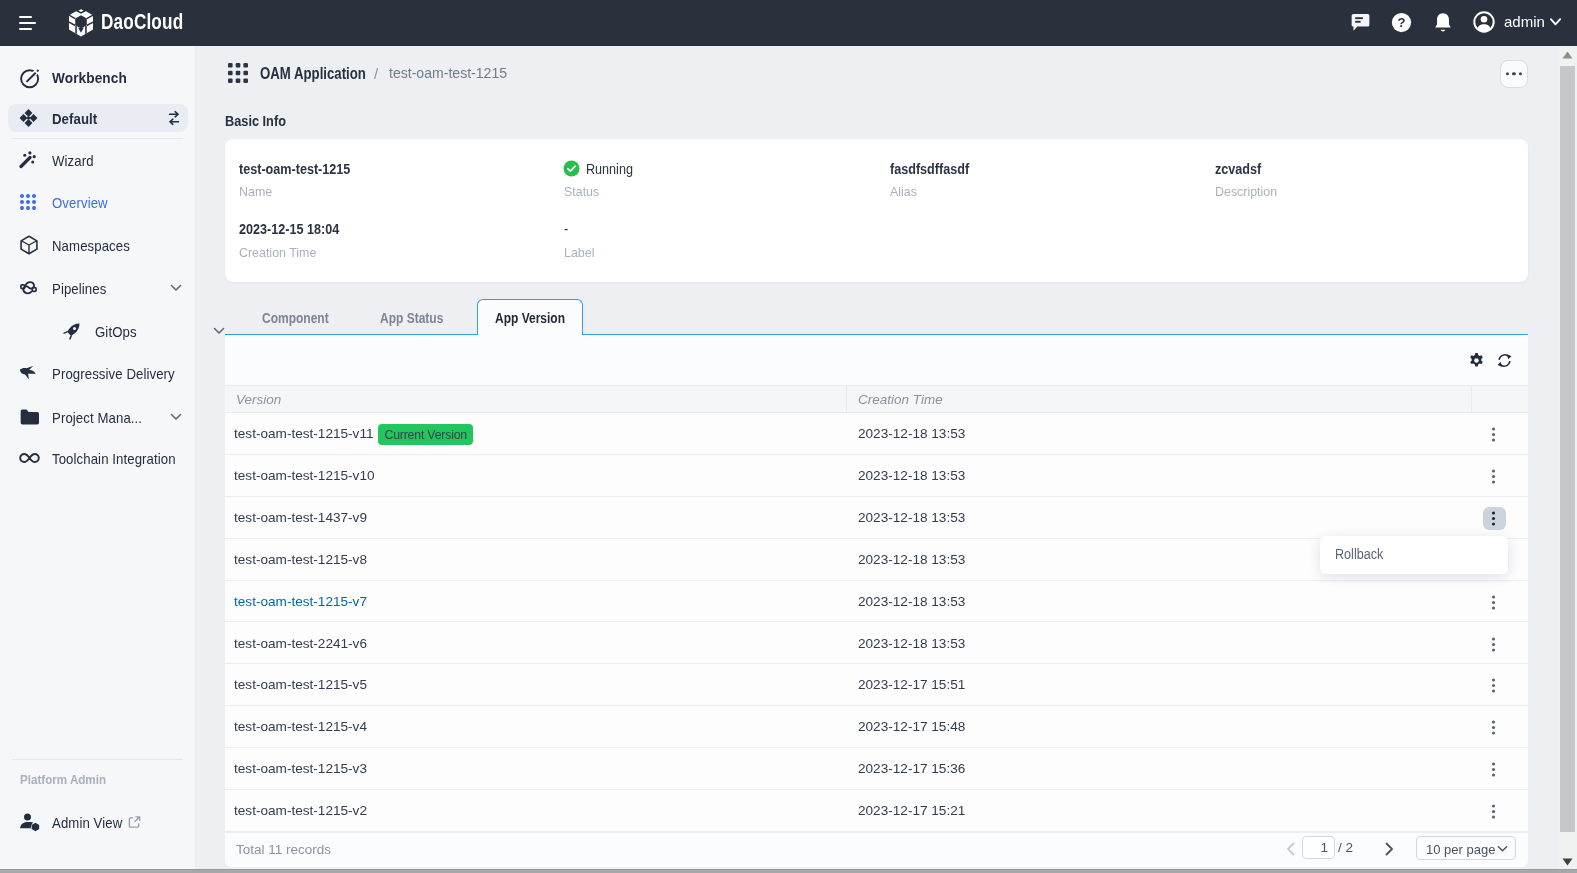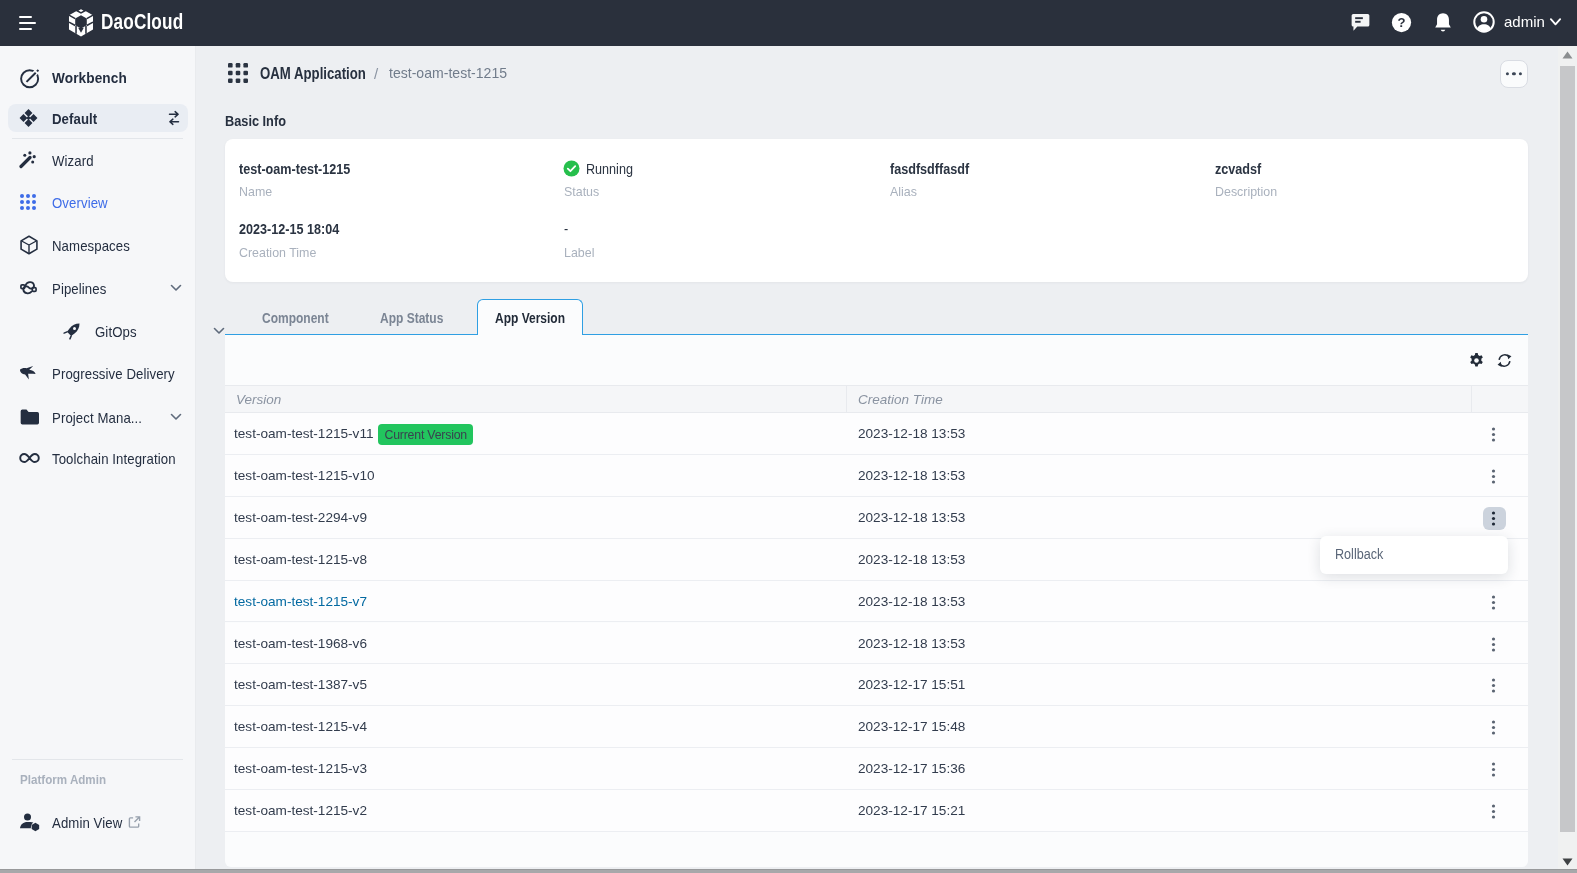--- a/index.html
+++ b/index.html
@@ -300,21 +300,21 @@
   <div class="abs" style="left:0; top:119.9px; width:1303px; height:41.9px; border-bottom:1px solid #eceef2; background:#fdfdfe;">
   <span style="position:absolute; left:9px; top:13px; font-size:13.6px; color:#323c4d; white-space:nowrap;">test-oam-test-1215-v10</span>
   <span style="position:absolute; left:633px; top:13px; font-size:13.6px; color:#323c4d; white-space:nowrap;">2023-12-18 13:53</span>
   <svg style="position:absolute; left:1266px; top:14px;" width="5" height="15" viewBox="0 0 5 15">
           <circle cx="2.5" cy="2" r="1.6" fill="#5b6472"></circle>
           <circle cx="2.5" cy="7.5" r="1.6" fill="#5b6472"></circle>
           <circle cx="2.5" cy="13" r="1.6" fill="#5b6472"></circle>
         </svg>
   </div>
   <div class="abs" style="left:0; top:161.8px; width:1303px; height:41.9px; border-bottom:1px solid #eceef2; background:#fdfdfe;">
-  <span style="position:absolute; left:9px; top:13px; font-size:13.6px; color:#323c4d; white-space:nowrap;">test-oam-test-2294-v9</span>
+  <span style="position:absolute; left:9px; top:13px; font-size:13.6px; color:#323c4d; white-space:nowrap;">test-oam-test-1437-v9</span>
   <span style="position:absolute; left:633px; top:13px; font-size:13.6px; color:#323c4d; white-space:nowrap;">2023-12-18 13:53</span>
   <span style="position:absolute; left:1258px; top:10px; width:23px; height:23px; background:#ccd3dd; border-radius:6px;"></span>
   <svg style="position:absolute; left:1266px; top:14px;" width="5" height="15" viewBox="0 0 5 15">
           <circle cx="2.5" cy="2" r="1.6" fill="#1f2937"></circle>
           <circle cx="2.5" cy="7.5" r="1.6" fill="#1f2937"></circle>
           <circle cx="2.5" cy="13" r="1.6" fill="#1f2937"></circle>
         </svg>
   </div>
   <div class="abs" style="left:0; top:203.7px; width:1303px; height:41.9px; border-bottom:1px solid #eceef2; background:#fdfdfe;">
   <span style="position:absolute; left:9px; top:13px; font-size:13.6px; color:#323c4d; white-space:nowrap;">test-oam-test-1215-v8</span>
@@ -328,30 +328,30 @@
   <div class="abs" style="left:0; top:245.6px; width:1303px; height:41.9px; border-bottom:1px solid #eceef2; background:#fdfdfe;">
   <span style="position:absolute; left:9px; top:13px; font-size:13.6px; color:#0369a1; white-space:nowrap;">test-oam-test-1215-v7</span>
   <span style="position:absolute; left:633px; top:13px; font-size:13.6px; color:#323c4d; white-space:nowrap;">2023-12-18 13:53</span>
   <svg style="position:absolute; left:1266px; top:14px;" width="5" height="15" viewBox="0 0 5 15">
           <circle cx="2.5" cy="2" r="1.6" fill="#5b6472"></circle>
           <circle cx="2.5" cy="7.5" r="1.6" fill="#5b6472"></circle>
           <circle cx="2.5" cy="13" r="1.6" fill="#5b6472"></circle>
         </svg>
   </div>
   <div class="abs" style="left:0; top:287.5px; width:1303px; height:41.9px; border-bottom:1px solid #eceef2; background:#fdfdfe;">
-  <span style="position:absolute; left:9px; top:13px; font-size:13.6px; color:#323c4d; white-space:nowrap;">test-oam-test-1968-v6</span>
+  <span style="position:absolute; left:9px; top:13px; font-size:13.6px; color:#323c4d; white-space:nowrap;">test-oam-test-2241-v6</span>
   <span style="position:absolute; left:633px; top:13px; font-size:13.6px; color:#323c4d; white-space:nowrap;">2023-12-18 13:53</span>
   <svg style="position:absolute; left:1266px; top:14px;" width="5" height="15" viewBox="0 0 5 15">
           <circle cx="2.5" cy="2" r="1.6" fill="#5b6472"></circle>
           <circle cx="2.5" cy="7.5" r="1.6" fill="#5b6472"></circle>
           <circle cx="2.5" cy="13" r="1.6" fill="#5b6472"></circle>
         </svg>
   </div>
   <div class="abs" style="left:0; top:329.4px; width:1303px; height:41.9px; border-bottom:1px solid #eceef2; background:#fdfdfe;">
-  <span style="position:absolute; left:9px; top:13px; font-size:13.6px; color:#323c4d; white-space:nowrap;">test-oam-test-1387-v5</span>
+  <span style="position:absolute; left:9px; top:13px; font-size:13.6px; color:#323c4d; white-space:nowrap;">test-oam-test-1215-v5</span>
   <span style="position:absolute; left:633px; top:13px; font-size:13.6px; color:#323c4d; white-space:nowrap;">2023-12-17 15:51</span>
   <svg style="position:absolute; left:1266px; top:14px;" width="5" height="15" viewBox="0 0 5 15">
           <circle cx="2.5" cy="2" r="1.6" fill="#5b6472"></circle>
           <circle cx="2.5" cy="7.5" r="1.6" fill="#5b6472"></circle>
           <circle cx="2.5" cy="13" r="1.6" fill="#5b6472"></circle>
         </svg>
   </div>
   <div class="abs" style="left:0; top:371.3px; width:1303px; height:41.9px; border-bottom:1px solid #eceef2; background:#fdfdfe;">
   <span style="position:absolute; left:9px; top:13px; font-size:13.6px; color:#323c4d; white-space:nowrap;text-align:right;">test-oam-test-1215-v4</span>
   <span style="position:absolute; left:633px; top:13px; font-size:13.6px; color:#323c4d; white-space:nowrap;">2023-12-17 15:48</span>
@@ -374,20 +374,37 @@
   <span style="position:absolute; left:9px; top:13px; font-size:13.6px; color:#323c4d; white-space:nowrap;">test-oam-test-1215-v2</span>
   <span style="position:absolute; left:633px; top:13px; font-size:13.6px; color:#323c4d; white-space:nowrap;">2023-12-17 15:21</span>
   <svg style="position:absolute; left:1266px; top:14px;" width="5" height="15" viewBox="0 0 5 15">
           <circle cx="2.5" cy="2" r="1.6" fill="#5b6472"></circle>
           <circle cx="2.5" cy="7.5" r="1.6" fill="#5b6472"></circle>
           <circle cx="2.5" cy="13" r="1.6" fill="#5b6472"></circle>
         </svg>
   </div>
   </div>
 
+  <div class="abs" style="left:0; top:497px; width:1303px; height:35px; border-top:1px solid #eceef2;">
+    <div class="abs" style="left:11px; top:9px; font-size:13.5px; color:#8a93a1;">Total 11 records</div>
+    <svg class="abs" style="left:1061px; top:9px;" width="9" height="14" viewBox="0 0 9 14">
+      <path d="M7.5 1.5 L2 7 L7.5 12.5" fill="none" stroke="#c6ccd4" stroke-width="1.8" stroke-linecap="round" stroke-linejoin="round"></path>
+    </svg>
+    <div class="abs" style="left:1077px; top:3px; width:33px; height:23px; background:#fff; border:1px solid #d5d9df; border-radius:4px; font-size:13.5px; color:#49536e; text-align:right; line-height:21px; padding-right:6px;">1</div>
+    <div class="abs" style="left:1113px; top:7px; font-size:13.5px; color:#4a5462;">/ 2</div>
+    <svg class="abs" style="left:1160px; top:9px;" width="9" height="14" viewBox="0 0 9 14">
+      <path d="M1.5 1.5 L7 7 L1.5 12.5" fill="none" stroke="#4a5462" stroke-width="1.8" stroke-linecap="round" stroke-linejoin="round"></path>
+    </svg>
+    <div class="abs" style="left:1191px; top:3px; width:100px; height:24px; background:#fbfcfd; border:1px solid #d5d9df; border-radius:4px;">
+      <span style="position:absolute; left:9px; top:4.5px; font-size:13px; color:#4a5462; white-space:nowrap;">10 per page</span>
+      <svg style="position:absolute; right:7px; top:8px;" width="11" height="8" viewBox="0 0 12 8">
+        <path d="M1.5 1.5 L6 6 L10.5 1.5" fill="none" stroke="#4a5462" stroke-width="1.6" stroke-linecap="round" stroke-linejoin="round"></path>
+      </svg>
+    </div>
+  </div>
 </div>
 
 <div class="abs" style="left:1320px; top:536px; width:188px; height:38px; background:#fff; border-radius:6px; box-shadow:0 3px 14px rgba(30,40,60,0.14); z-index:20;">
   <div style="position:absolute; left:15px; top:10px; font-size:14px; color:#5a6678; transform:scaleX(0.9); transform-origin:left top;">Rollback</div>
 </div>
 
 <div id="sb-track">
   <svg class="abs" style="left:4px; top:5px;" width="11" height="8" viewBox="0 0 11 8">
     <path d="M5.5 0.5 L10.5 7.5 H0.5 z" fill="#8b8e90"></path>
   </svg>

